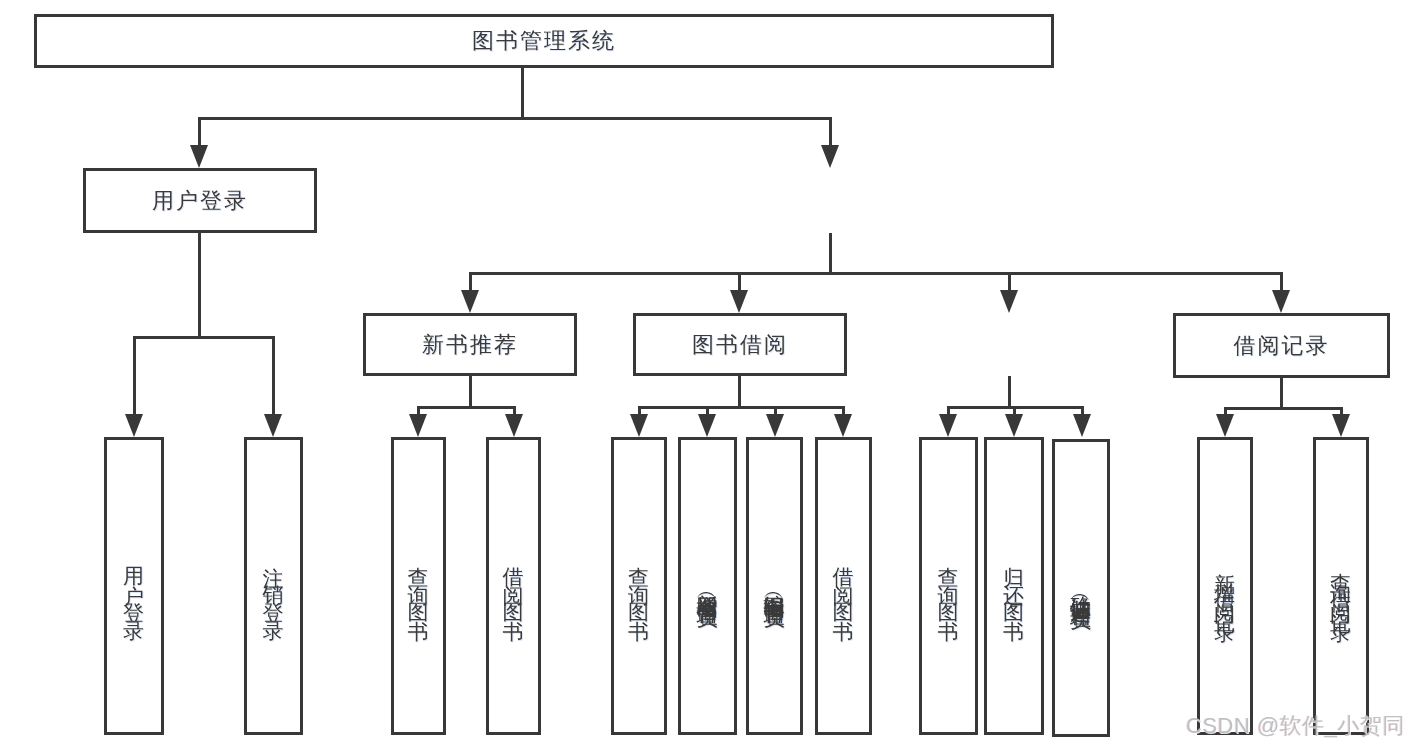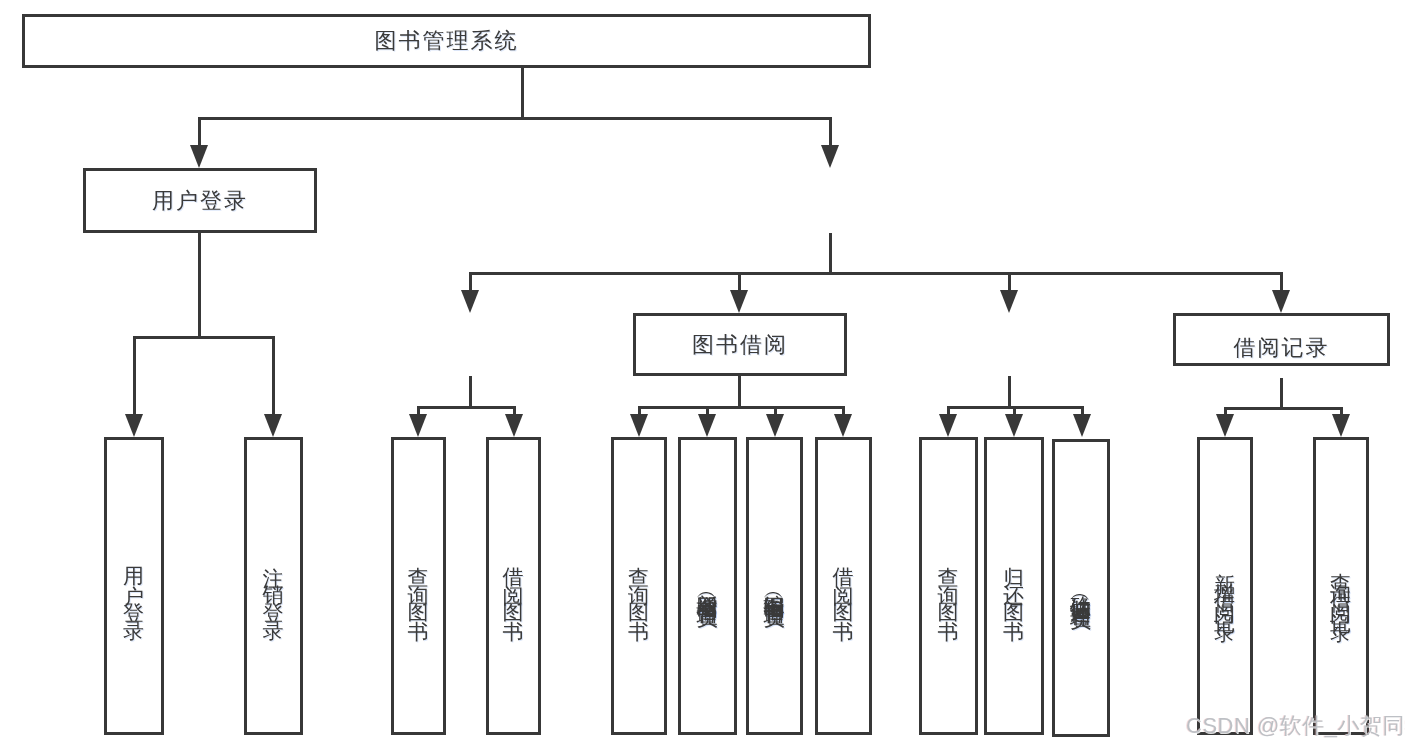--- a/index.html
+++ b/index.html
@@ -35,21 +35,21 @@
     position:absolute;left:1186px;top:711px;z-index:5;
     font-size:22px;color:#bdc0c5;white-space:nowrap;letter-spacing:0.5px;
     text-shadow:1px 1px 0 rgba(255,255,255,0.85),-1px 0 0 rgba(225,120,120,0.25);
   }
 </style>
 </head>
 <body>
 
 <div class="canvas">
 
-  <div class="box hbox" style="left:22px;top:14px;width:849px;height:54px;">
+  <div class="box hbox" style="left:34px;top:14px;width:1020px;height:54px;">
     <span>图书管理系统</span>
   </div>
 
   <div class="vline" style="left:521px;top:68px;height:49px;"></div>
   <div class="hline" style="left:198px;top:117px;width:633px;"></div>
   <div class="vline" style="left:198px;top:117px;height:32px;"></div>
   <div class="arrow" style="left:190px;top:145px;"></div>
   <div class="vline" style="left:829px;top:117px;height:32px;"></div>
   <div class="arrow" style="left:821px;top:145px;"></div>
 
@@ -68,24 +68,27 @@
   <div class="hline" style="left:469px;top:272px;width:813px;"></div>
   <div class="vline" style="left:469px;top:272px;height:21px;"></div>
   <div class="arrow" style="left:461px;top:290px;"></div>
   <div class="vline" style="left:738px;top:272px;height:21px;"></div>
   <div class="arrow" style="left:730px;top:290px;"></div>
   <div class="vline" style="left:1008px;top:272px;height:21px;"></div>
   <div class="arrow" style="left:1000px;top:290px;"></div>
   <div class="vline" style="left:1280px;top:272px;height:21px;"></div>
   <div class="arrow" style="left:1272px;top:290px;"></div>
 
+  <div class="box hbox" style="left:363px;top:313px;width:214px;height:63px;">
+    <span>新书推荐</span>
+  </div>
   <div class="box hbox" style="left:633px;top:313px;width:214px;height:63px;">
     <span>图书借阅</span>
   </div>
-  <div class="box hbox" style="left:1173px;top:313px;width:217px;height:53px;align-items:flex-end;">
+  <div class="box hbox" style="left:1173px;top:313px;width:217px;height:65px;">
     <span>借阅记录</span>
   </div>
 
   <div class="vline" style="left:469px;top:376px;height:30px;"></div>
   <div class="hline" style="left:417px;top:406px;width:99px;"></div>
   <div class="vline" style="left:417px;top:406px;height:12px;"></div>
   <div class="arrow" style="left:409px;top:414px;"></div>
   <div class="vline" style="left:513px;top:406px;height:12px;"></div>
   <div class="arrow" style="left:505px;top:414px;"></div>
 

